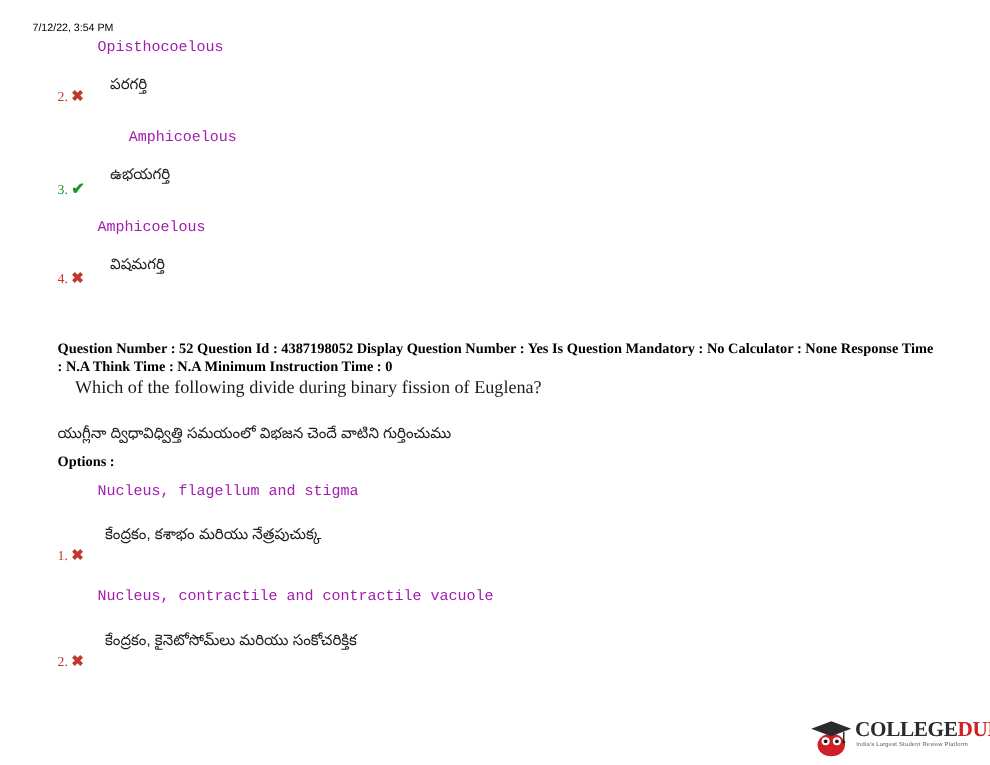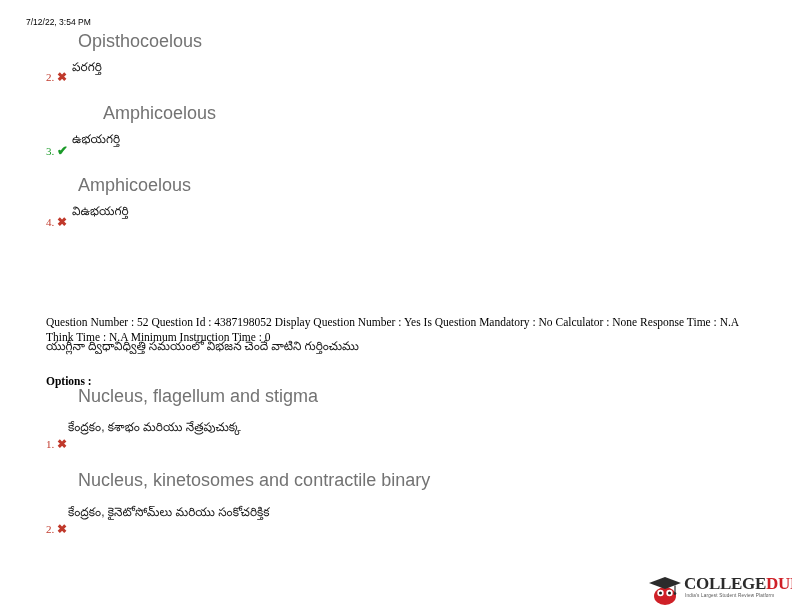--- a/index.html
+++ b/index.html
@@ -23,28 +23,29 @@
   .timestamp {
     position: absolute;
     left: 26px;
     top: 17px;
     font-family: "Liberation Sans", sans-serif;
     font-size: 8.5px;
     color: #000;
   }
   
   .opt-en {
-    font-family: Liberation Sans, sans-serif;
-    font-size: 18px;
-    color: #737373;
+    font-family: Liberation Mono, monospace;
+    font-size: 12px;
+    color: #a21caf;
   }
   .opt-te {
     font-family: "Liberation Sans", sans-serif;
     font-size: 12px;
     color: #1a1a1a;
+    margin-left: 16px;
   }
   .marker {
     position: absolute;
     font-family: "Liberation Serif", serif;
     font-size: 11px;
     color: #c0392b;
   }
   .marker .num {
     color: #c0392b;
   }
@@ -61,50 +62,48 @@
   .marker.correct .num { color: #1a9a28; }
 
   
   .qmeta {
     position: absolute;
     left: 46px;
     top: 272px;
     width: 706px;
     font-family: "Liberation Serif", serif;
     font-size: 11.5px;
-    font-weight: normal;
+    font-weight: bold;
     line-height: 1.32;
     color: #000;
-    margin-top: 43px;
   }
   .qtext-en {
     position: absolute;
     left: 60px;
     top: 302px;
     font-family: "Liberation Serif", serif;
     font-size: 14.5px;
     color: #1a1a1a;
   }
   .qtext-te {
     position: absolute;
     left: 46px;
     top: 339px;
-    font-family: Liberation Serif, serif;
+    font-family: Liberation Sans, sans-serif;
     font-size: 12px;
     color: #1a1a1a;
   }
   .options-label {
     position: absolute;
     left: 46px;
     top: 364px;
     font-family: "Liberation Serif", serif;
     font-size: 11.5px;
     font-weight: bold;
     color: #000;
-    margin-top: 11px;
   }
 
   
   .logo {
     position: absolute;
     left: 648px;
     top: 572px;
     width: 132px;
     height: 34px;
   }
@@ -153,43 +152,44 @@
     </div>
 
     <div class="opt-en" style="position:absolute; left:79px; top:103px;margin-left:24px;">Amphicoelous</div>
     <div class="opt-te" style="position:absolute; left:72px; top:132px;text-align:center;">ఉభయగర్తి</div>
     <div class="marker correct" style="left:46px; top:143px;">
       <span class="num">3.</span>
       <span class="mark-tick">✔</span>
     </div>
 
     <div class="opt-en" style="position:absolute; left:78px; top:175px;">Amphicoelous</div>
-    <div class="opt-te" style="position:absolute; left:72px; top:204px;">విఉభయగర్తి</div>
+    <div class="opt-te" style="position:absolute; left:72px; top:204px;">విషమగర్తి</div>
     <div class="marker" style="left:46px; top:215px;">
       <span class="num">4.</span>
       <span class="mark-x">✖</span>
     </div>
   </div>
 
   <div class="qmeta">Question Number : 52 Question Id : 4387198052 Display Question Number : Yes Is Question Mandatory : No Calculator : None Response Time : N.A Think Time : N.A Minimum Instruction Time : 0</div>
 
+  <div class="qtext-en">Which of the following divide during binary fission of Euglena?</div>
   <div class="qtext-te">యుగ్లీనా ద్విధావిధ్విత్తి సమయంలో విభజన చెందే వాటిని గుర్తించుము</div>
 
   <div class="options-label">Options :</div>
 
   <div>
 
     <div class="opt-en" style="position:absolute; left:78px; top:386px;">Nucleus, flagellum and stigma</div>
     <div class="opt-te" style="position:absolute; left:68px; top:420px;">కేంద్రకం, కశాభం మరియు నేత్రపుచుక్క</div>
     <div class="marker" style="left:46px; top:437px;">
       <span class="num">1.</span>
       <span class="mark-x">✖</span>
     </div>
 
-    <div class="opt-en" style="position:absolute; left:78px; top:470px;">Nucleus, kinetosomes and contractile binary</div>
+    <div class="opt-en" style="position:absolute; left:78px; top:470px;">Nucleus, contractile and contractile vacuole</div>
     <div class="opt-te" style="position:absolute; left:68px; top:505px;">కేంద్రకం, కైనెటోసోమ్‌లు మరియు సంకోచరిక్తిక</div>
     <div class="marker" style="left:46px; top:522px;">
       <span class="num">2.</span>
       <span class="mark-x">✖</span>
     </div>
   </div>
 
   <div class="logo">
     <svg class="logo-mark" viewBox="0 0 34 34">
       <ellipse cx="17" cy="24" rx="11" ry="9" fill="#cf2027"></ellipse>

